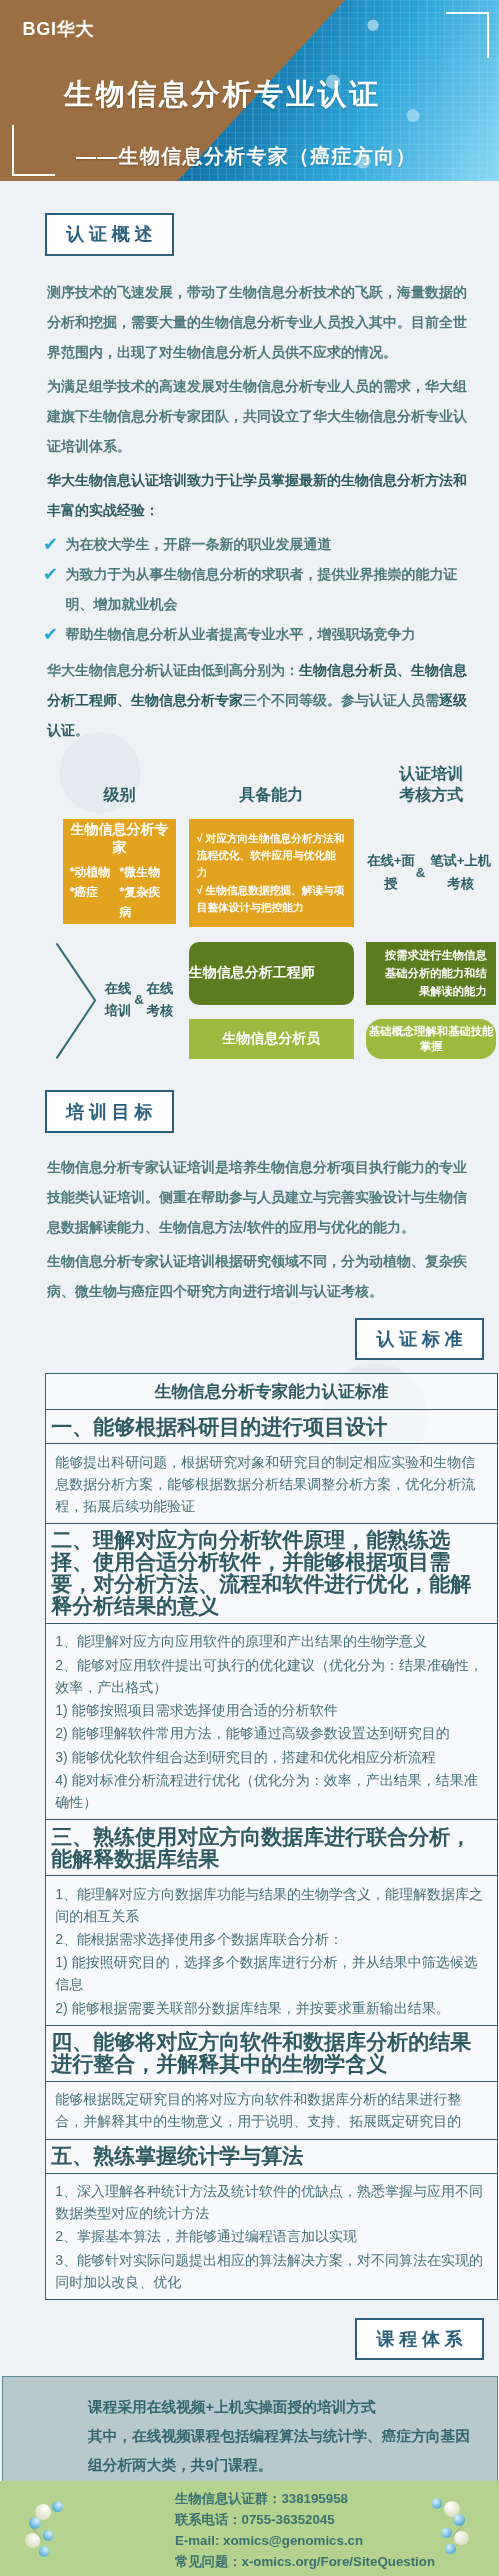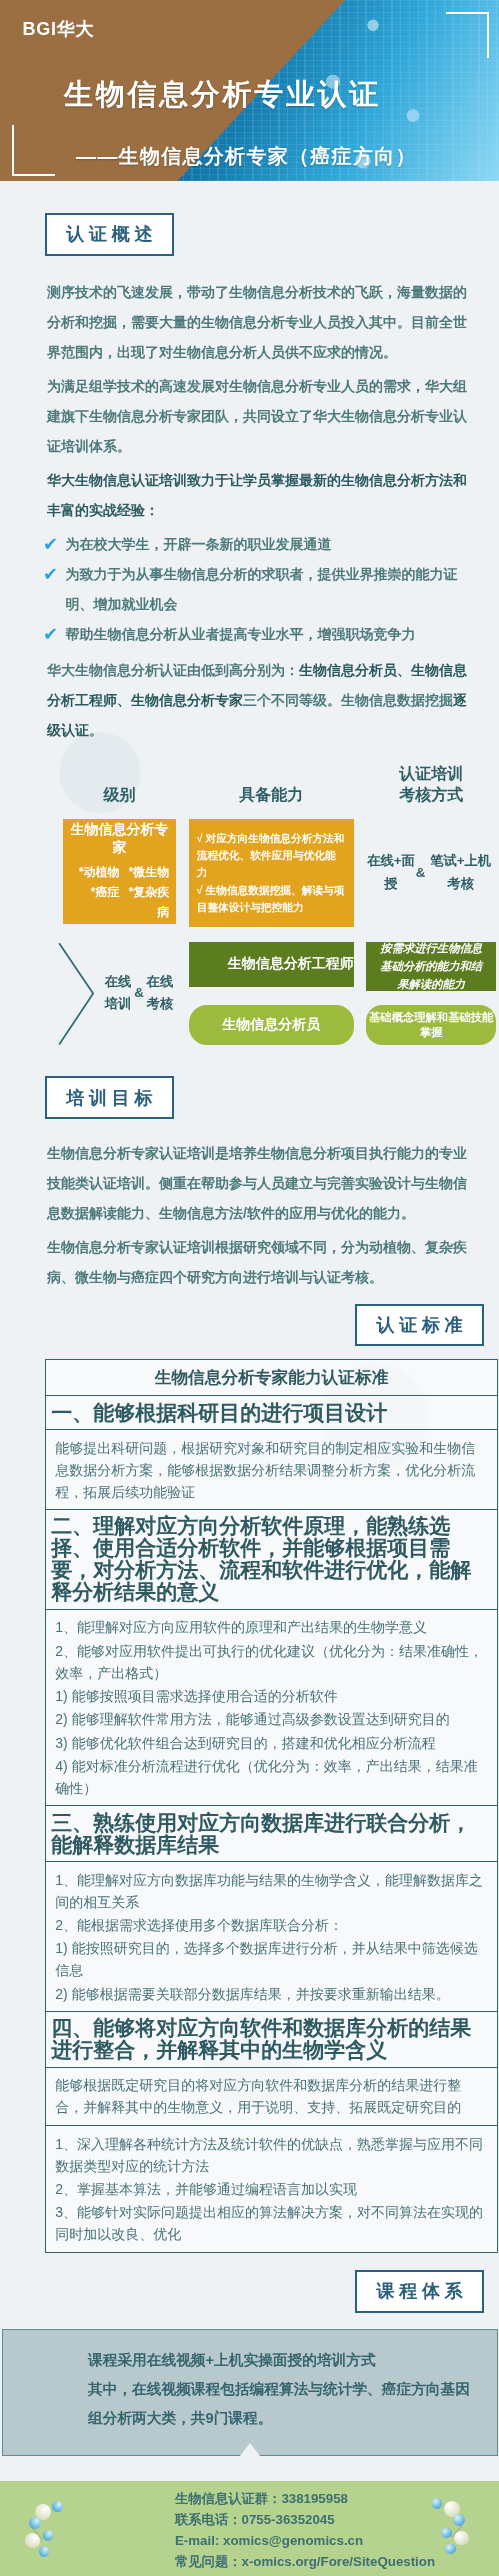--- a/index.html
+++ b/index.html
@@ -47,25 +47,25 @@
   .lv-grid{display:grid;grid-template-columns:113px 165px 1fr;column-gap:12.7px;row-gap:14.7px;
     margin:17.3px 0 0 63px;width:433px;}
   .lv-h{font-size:16px;font-weight:bold;color:#2f5f66;text-align:center;align-self:end;line-height:21px;}
   .lv-block{color:#fff;font-weight:bold;display:flex;flex-direction:column;justify-content:center;}
   .lv-gold{background:#e2a31e;}
   .lv-olive{background:#5c7c20;}
   .lv-lime{background:#9cba3d;}
   .lv-expert-left{height:97px;padding:4px 6.7px;}
   .lv-expert-left .t{text-align:center;font-size:14px;margin-bottom:5.3px;}
   .lv-tags{display:flex;flex-wrap:wrap;font-size:12px;line-height:20px;}
-  .lv-tags span{width:50%;text-align:right;}
+  .lv-tags span{width:50%;text-align:left;}
   .lv-expert-right{height:97px;padding:5.3px 8px;font-size:10.7px;line-height:17.3px;justify-content:center;}
-  .lv-mid{height:45px;font-size:14px;text-align:right;}
-  .lv-mid-right{height:49px;font-size:11.3px;line-height:18px;padding:0 9.3px;text-align:center;font-style:italic;}
-  .lv-low{height:40px;font-size:14px;text-align:center;border-radius:18px;}
+  .lv-mid{height:63px;font-size:14px;text-align:left;border-radius:10px;}
+  .lv-mid-right{height:63px;font-size:11.3px;line-height:18px;padding:0 9.3px;text-align:right;}
+  .lv-low{height:40px;font-size:14px;text-align:center;}
   .lv-low-right{height:40px;font-size:11.3px;text-align:center;border-radius:16px;}
   .lv-assess{display:flex;justify-content:center;align-items:center;
     font-size:13.3px;font-weight:bold;color:#2f5f66;line-height:22.6px;text-align:center;}
   .lv-span2{grid-row:3/5;position:relative;}
   .lv-span2 svg{position:absolute;left:-8px;top:0;height:100%;}
   .lv-span2 .lv-assess{position:absolute;left:39px;right:0;top:0;bottom:0;}
   
   .std{margin:13.3px 0 0 45px;width:451px;border:1.3px solid #33616b;background:rgba(255,255,255,.55);}
   .std-title{border-bottom:1.3px solid #33616b;text-align:center;font-size:16.7px;font-weight:bold;color:#2f5a62;padding:6px 0;}
   .std-h{border-bottom:1.3px solid #33616b;font-size:21px;font-weight:bold;color:#2f5a62;padding:5.3px 6.7px 5.3px 5.3px;line-height:22px;}
@@ -127,21 +127,21 @@
     </div>
     <div class="check-item">
       <span class="ck">✔</span>
       <span>为致力于为从事生物信息分析的求职者，提供业界推崇的能力证明、增加就业机会</span>
     </div>
     <div class="check-item">
       <span class="ck">✔</span>
       <span>帮助生物信息分析从业者提高专业水平，增强职场竞争力</span>
     </div>
     <p class="p" style="margin-top:6.7px;">
-      <span>华大生物信息分析认证由低到高分别为：</span><span class="b">生物信息分析员、生物信息分析工程师、生物信息分析专家</span><span>三个不同等级。生物信息数据挖掘</span><span class="b">逐级认证</span><span>。</span>
+      <span>华大生物信息分析认证由低到高分别为：</span><span class="b">生物信息分析员、生物信息分析工程师、生物信息分析专家</span><span>三个不同等级。参与认证人员需</span><span class="b">逐级认证</span><span>。</span>
     </p>
   </div>
 
   <div class="lv-grid">
     <div class="lv-h">级别</div>
     <div class="lv-h">具备能力</div>
     <div class="lv-h">
       <div>认证培训</div>
       <div>考核方式</div>
     </div>
@@ -217,20 +217,21 @@
       <div>2、能根据需求选择使用多个数据库联合分析：</div>
       <div>1) 能按照研究目的，选择多个数据库进行分析，并从结果中筛选候选信息</div>
       <div>2) 能够根据需要关联部分数据库结果，并按要求重新输出结果。</div>
     </div>
 
     <div class="std-h">四、能够将对应方向软件和数据库分析的结果进行整合，并解释其中的生物学含义</div>
     <div class="std-c">
       <div>能够根据既定研究目的将对应方向软件和数据库分析的结果进行整合，并解释其中的生物意义，用于说明、支持、拓展既定研究目的</div>
     </div>
 
+    <div class="std-h">五、熟练掌握统计学与算法</div>
     <div class="std-c no-b">
       <div>1、深入理解各种统计方法及统计软件的优缺点，熟悉掌握与应用不同数据类型对应的统计方法</div>
       <div>2、掌握基本算法，并能够通过编程语言加以实现</div>
       <div>3、能够针对实际问题提出相应的算法解决方案，对不同算法在实现的同时加以改良、优化</div>
     </div>
   </div>
 
   <div class="badge-row right" style="margin-top:17.3px;">
     <span class="badge">课程体系</span>
   </div>

